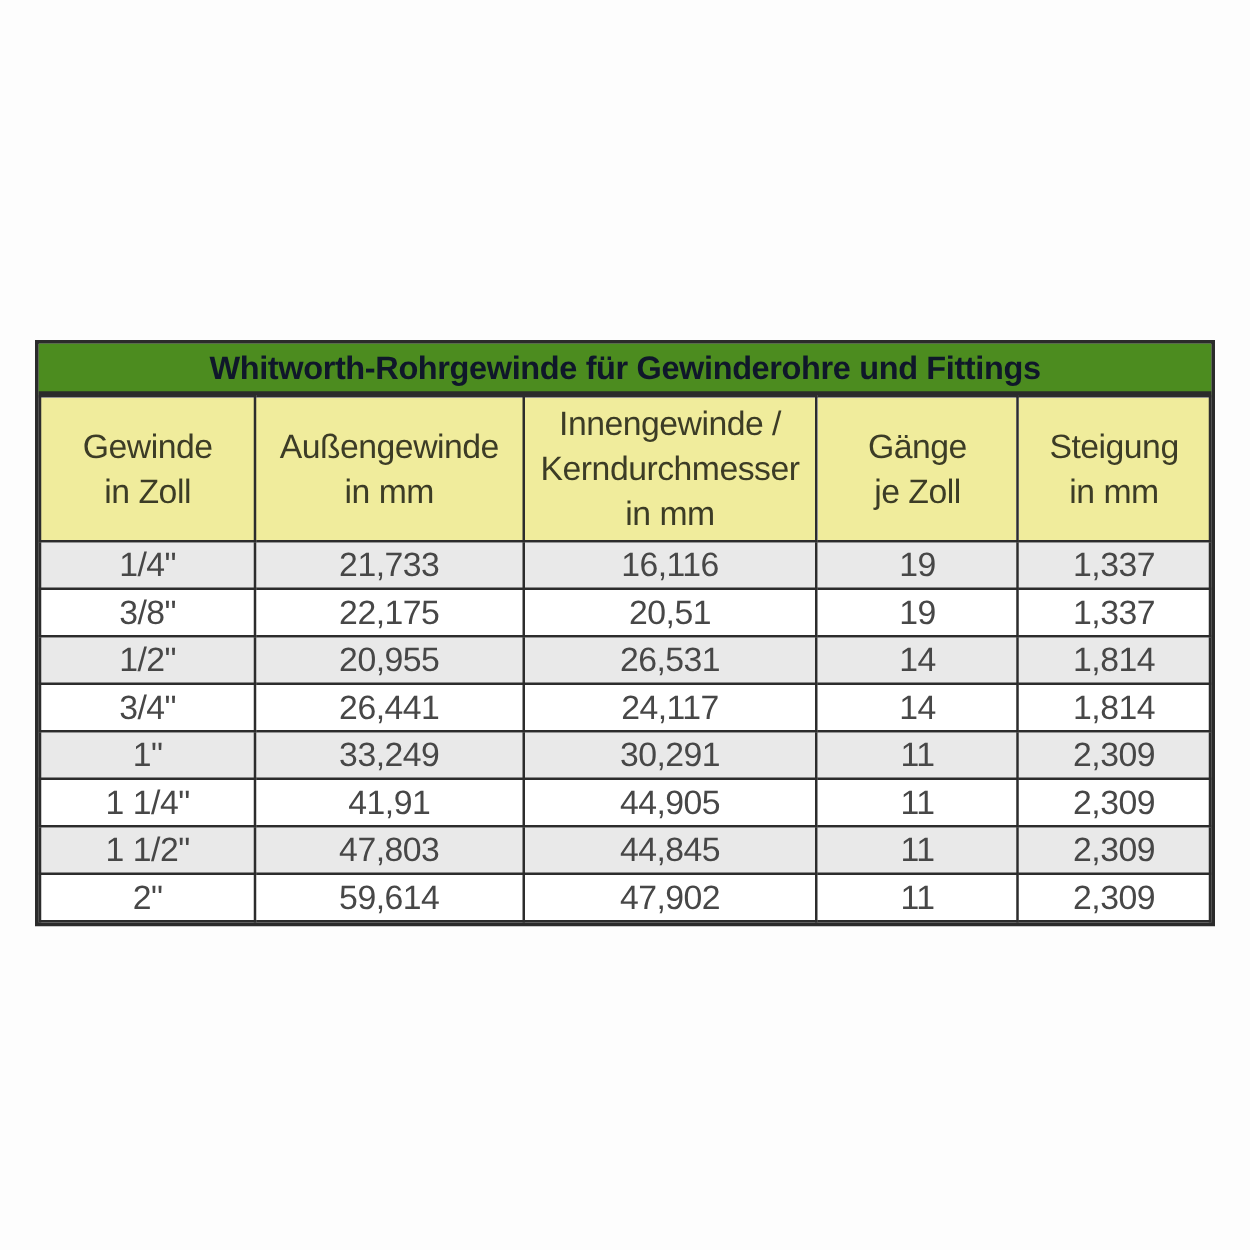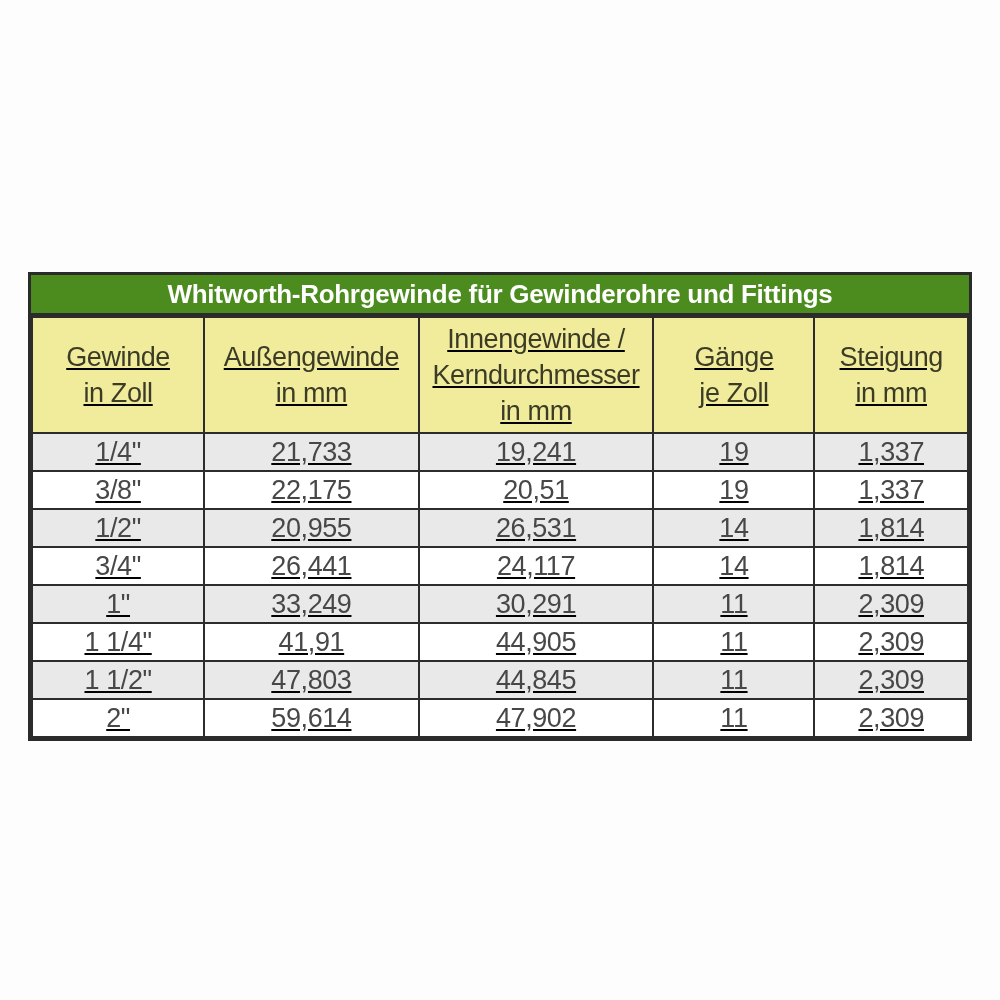--- a/index.html
+++ b/index.html
@@ -20,33 +20,32 @@
     top: 272px;
     width: 944px;
     box-sizing: border-box;
     border: 3px solid #2b2b2b;
     background: #ffffff;
   }
   .title-bar {
     height: 38px;
     background: #4c8c1f;
     border-bottom: 3px solid #2b2b2b;
-    color: #ffffff;
+    color: #0f172a;
     font-size: 26px;
     font-weight: bold;
     text-align: center;
     line-height: 38px;
     letter-spacing: -0.3px;
     white-space: nowrap;
   }
   table.spec-table {
     width: 100%;
     border-collapse: collapse;
     table-layout: fixed;
-    text-decoration: underline;
   }
   table.spec-table th,
   table.spec-table td {
     border: 2px solid #2c2c2c;
     text-align: center;
     vertical-align: middle;
     letter-spacing: -0.4px;
     overflow: hidden;
   }
   table.spec-table th {
@@ -101,21 +100,21 @@
         <th>Gänge
 je Zoll</th>
         <th>Steigung
 in mm</th>
       </tr>
     </thead>
     <tbody>
       <tr>
         <td>1/4"</td>
         <td>21,733</td>
-        <td>19,241</td>
+        <td>16,116</td>
         <td>19</td>
         <td>1,337</td>
       </tr>
       <tr>
         <td>3/8"</td>
         <td>22,175</td>
         <td>20,51</td>
         <td>19</td>
         <td>1,337</td>
       </tr>

